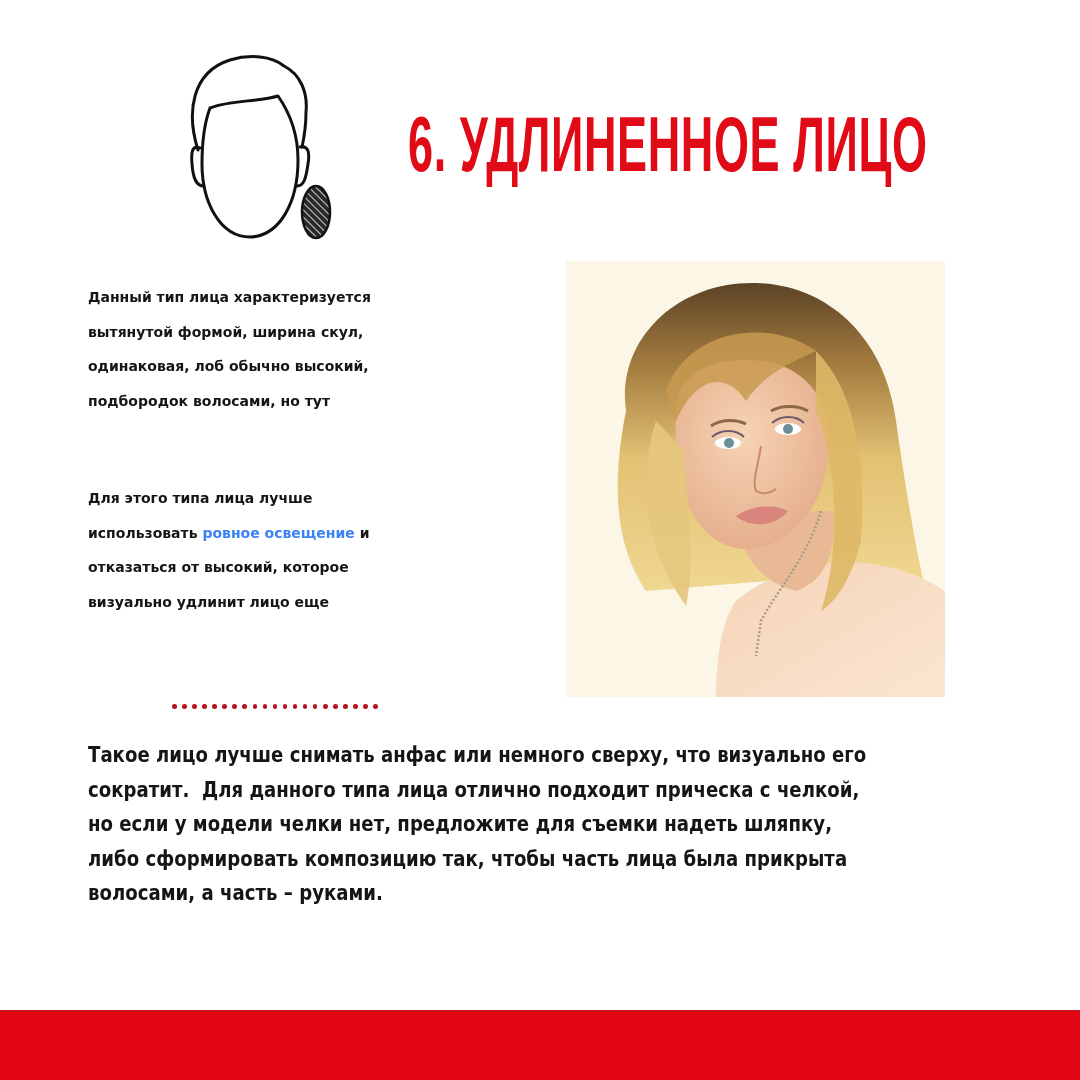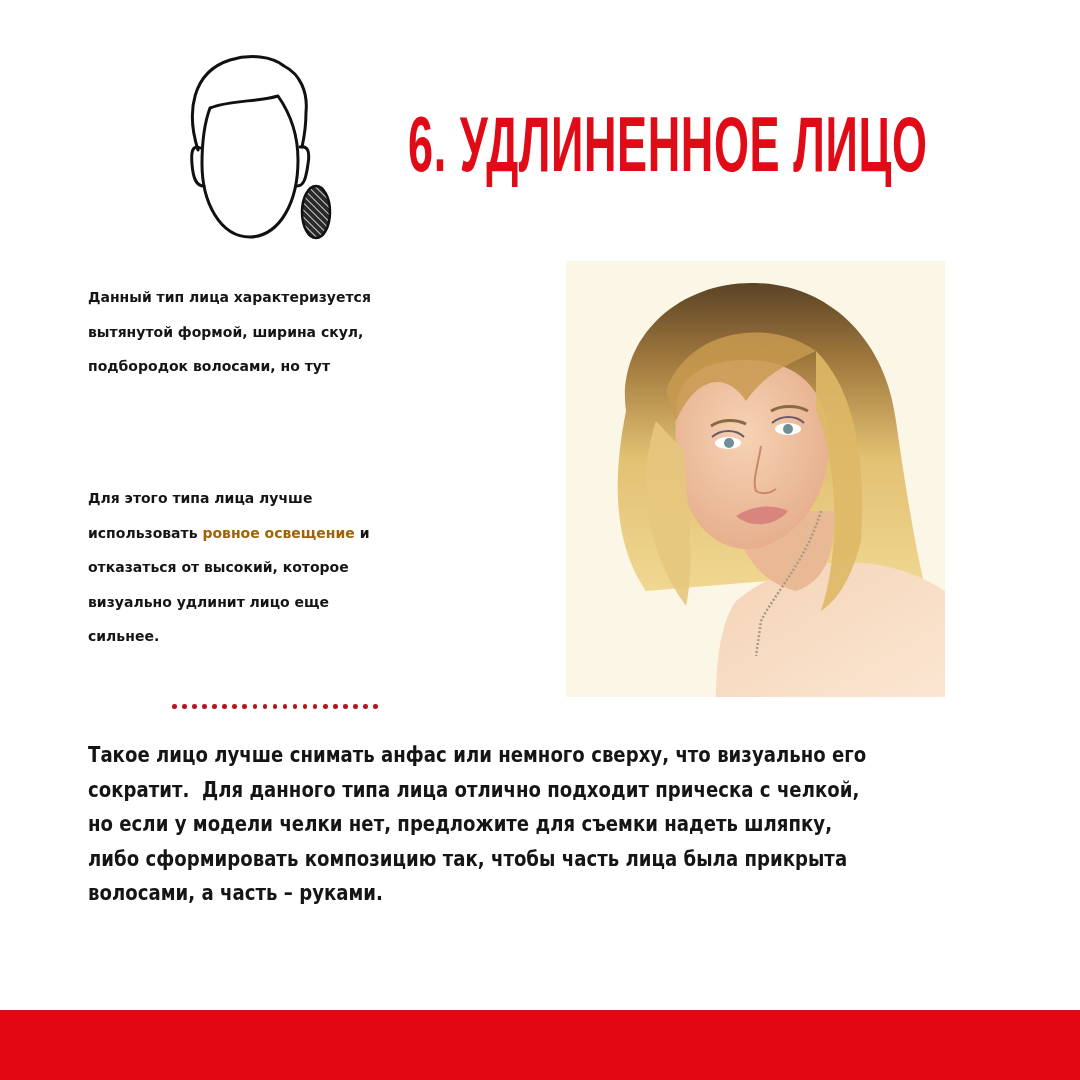--- a/index.html
+++ b/index.html
@@ -2,21 +2,21 @@
 <html><head>
 <meta charset="utf-8">
 <style>
   html, body { margin:0; padding:0; }
   body { width:1080px; height:1080px; background:#ffffff; position:relative; overflow:hidden; font-family:"DejaVu Sans", sans-serif; color:#141414; }
   .face-icon { position:absolute; left:180px; top:52px; width:160px; height:190px; }
   .title { position:absolute; left:408px; top:104px; white-space:nowrap; font-family:"Liberation Sans", sans-serif; font-weight:700; font-size:77px; line-height:80px; color:#e10a17; transform:scaleX(0.585); transform-origin:left top; letter-spacing:1px; }
   .para { position:absolute; font-weight:700; font-size:14px; line-height:34.6px; color:#151515; margin:0; }
   .para1 { left:88px; top:280px; width:470px; }
   .para2 { left:88px; top:481px; width:470px; }
-  .hl { color:#a16207; }
+  .hl { color:#3b82f6; }
   .dots { position:absolute; left:172px; top:704px; width:206px; height:6px; display:flex; justify-content:space-between; }
   .dot { width:4.6px; height:4.6px; border-radius:50%; background:#b5131d; }
   .photo { position:absolute; left:566px; top:261px; width:379px; height:436px; background:#fbf6e6; overflow:hidden; }
   .para3 { left:88px; top:738px; width:1040px; font-size:20.5px; line-height:34.5px; transform:scaleX(0.885); transform-origin:left top; }
   .footer-bar { position:absolute; left:0; top:1010px; width:1080px; height:70px; background:#e30613; }
   .footer-bar::before { content:""; position:absolute; left:0; top:0; width:100%; height:2px; background:#c9141d; }
 </style>
 </head>
 <body>
 
@@ -37,29 +37,29 @@
   <path d="M 120 95 C 128 93, 130 100, 128 112 C 126 126, 124 134, 117 134" fill="none" stroke="#111" stroke-width="3" stroke-linecap="round"></path>
 
   <ellipse cx="136" cy="160" rx="14" ry="26" fill="url(#hatch)" stroke="#111" stroke-width="2.5"></ellipse>
 </svg>
 
 <div class="title">6. УДЛИНЕННОЕ ЛИЦО</div>
 
 <div class="para para1">
   <div>Данный тип лица характеризуется</div>
   <div>вытянутой формой, ширина скул,</div>
+  <div>одинаковая, лоб обычно высокий,</div>
   <div>подбородок волосами, но тут</div>
 </div>
 
 <div class="para para2">
   <div>Для этого типа лица лучше</div>
   <div><span>использовать </span><span class="hl">ровное освещение</span><span> и</span></div>
   <div>отказаться от высокий, которое</div>
   <div>визуально удлинит лицо еще</div>
-  <div>сильнее.</div>
 </div>
 
 <div class="dots" id="dots">
     <span class="dot"></span>
     <span class="dot"></span>
     <span class="dot"></span>
     <span class="dot"></span>
     <span class="dot"></span>
     <span class="dot"></span>
     <span class="dot"></span>

